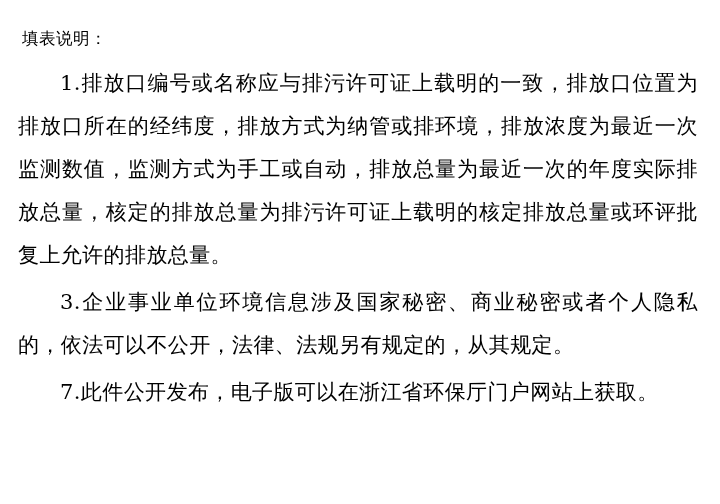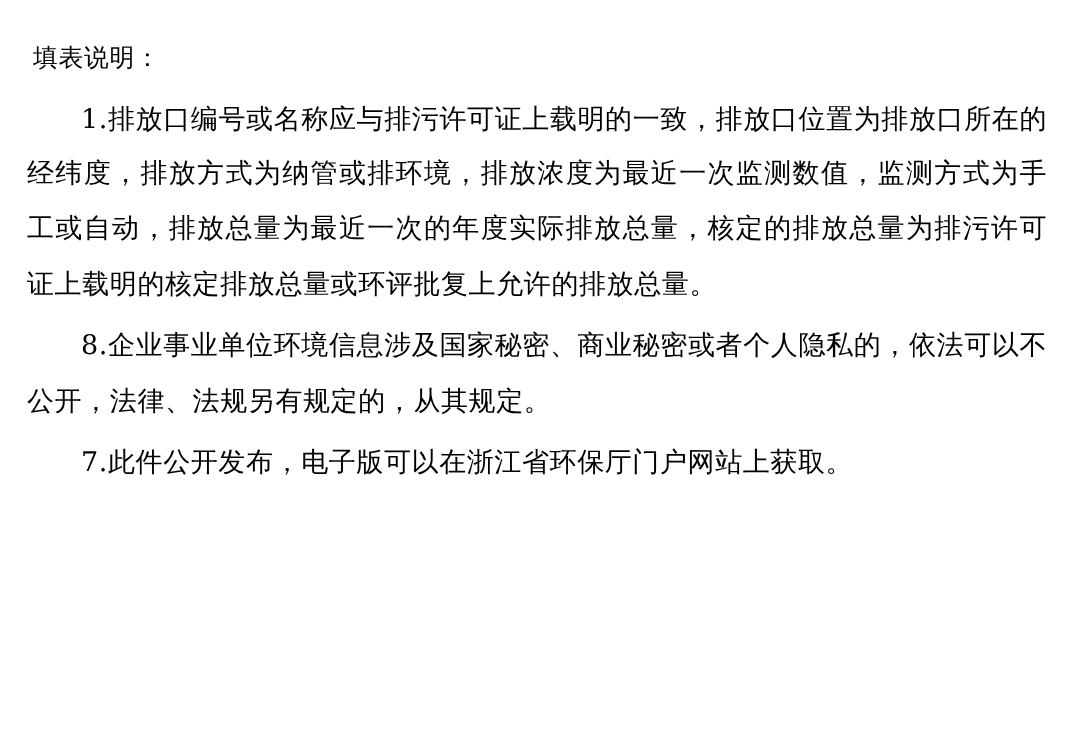--- a/index.html
+++ b/index.html
@@ -22,21 +22,21 @@
     position: relative;
   }
   .doc-title {
     font-size: 16.5px;
     line-height: 1.55;
     margin: 0 0 10px 0;
     padding-left: 4px;
     letter-spacing: 0.5px;
   }
   .para {
-    font-size: 18px;
+    font-size: 21px;
     line-height: 2.05;
     margin: 0 0 2px 0;
     text-indent: 2em;
     text-align: justify;
     text-justify: inter-ideograph;
     letter-spacing: 0.4px;
     padding-right: 4px;
   }
   .para-gap {
     margin-bottom: 4px;
@@ -45,17 +45,17 @@
 </head>
 <body>
 
 <div class="page">
 
   <div class="doc-title">填表说明：</div>
 
   <p class="para para-gap">1.排放口编号或名称应与排污许可证上载明的一致，排放口位置为排放口所在的经纬度，排放方式为纳管或排环境，排放浓度为最近一次监测数值，监测方式为手工或自动，排放总量为最近一次的年度实际排放总量，核定的排放总量为排污许可证上载明的核定排放总量或环评批复上允许的排放总量。</p>
 
 
-  <p class="para para-gap">8.企业事业单位环境信息涉及国家秘密、商业秘密或者个人隐私的，依法可以不公开，法律、法规另有规定的，从其规定。</p>
+  <p class="para para-gap">3.企业事业单位环境信息涉及国家秘密、商业秘密或者个人隐私的，依法可以不公开，法律、法规另有规定的，从其规定。</p>
 
   <p class="para">7.此件公开发布，电子版可以在浙江省环保厅门户网站上获取。</p>
 
 </div>
 
 </body></html>

